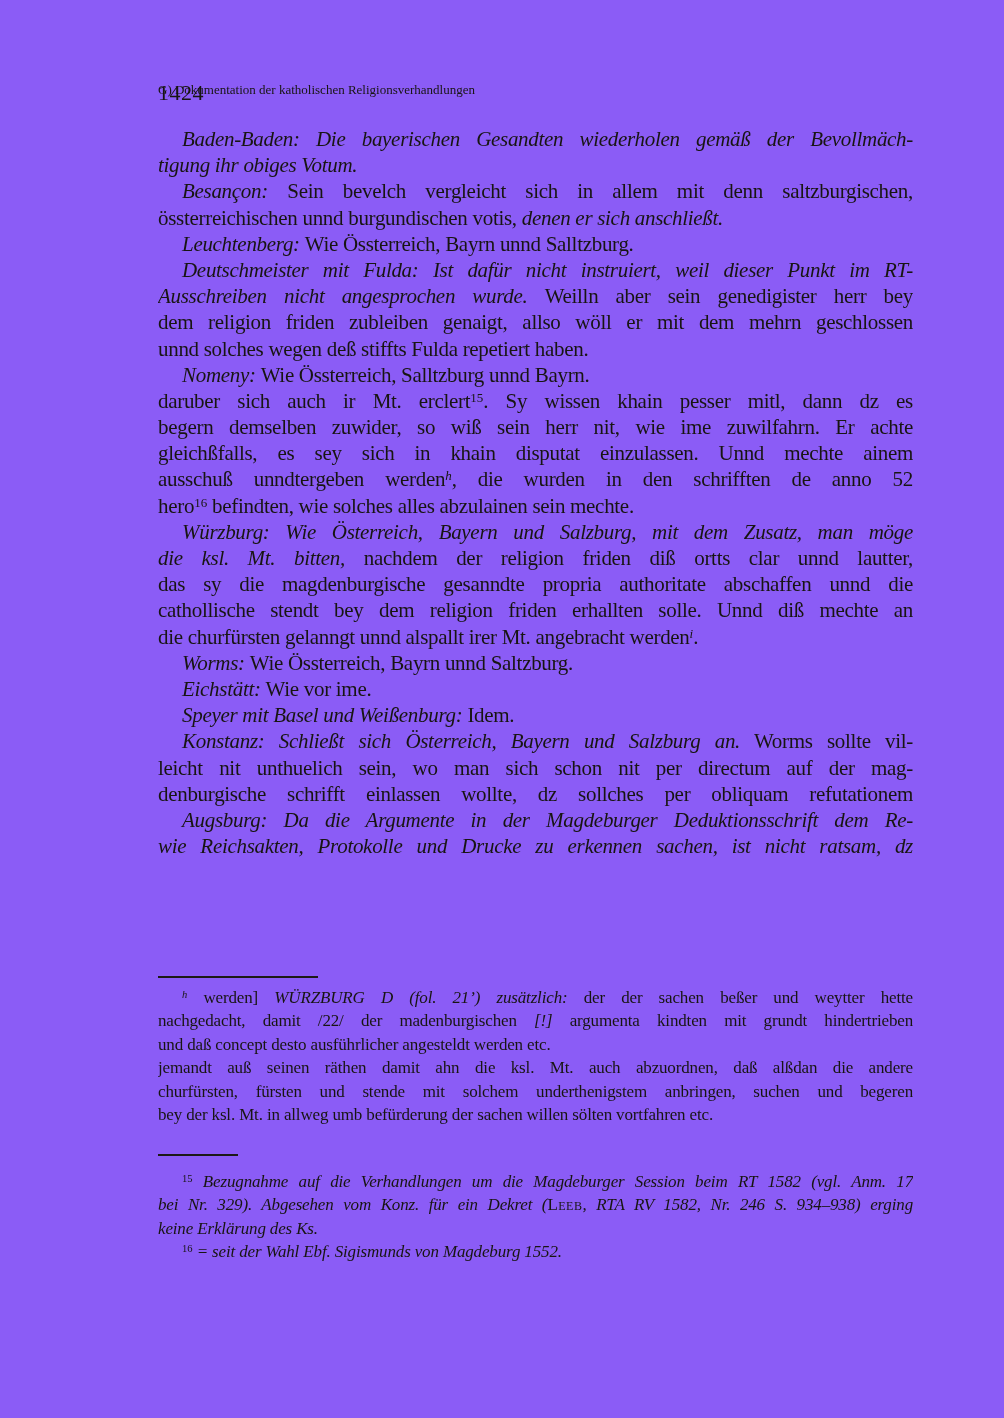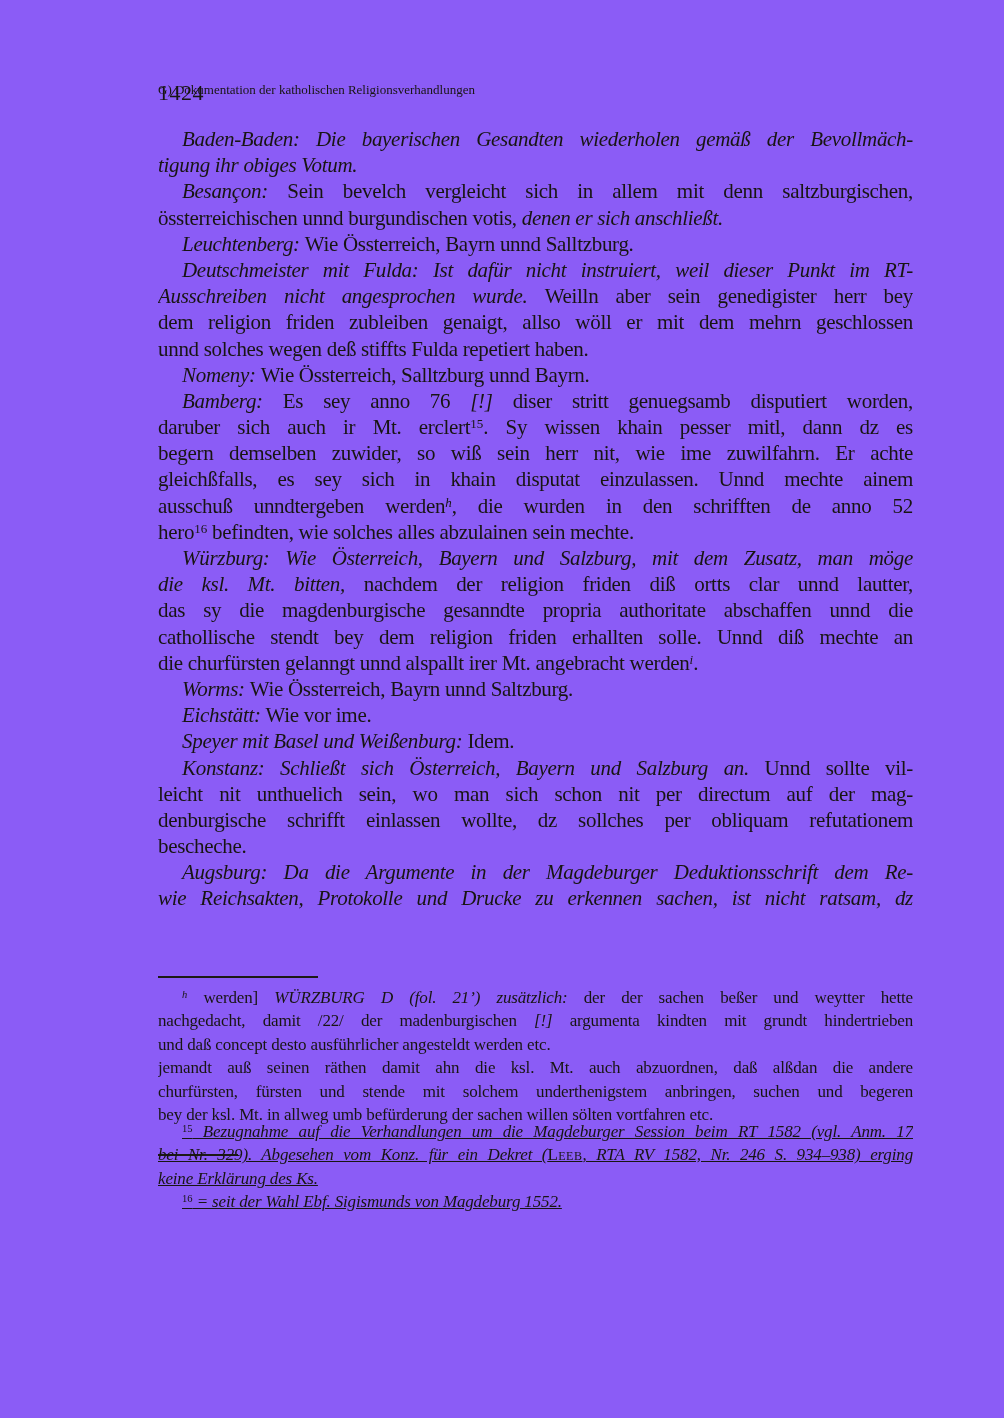--- a/index.html
+++ b/index.html
@@ -23,21 +23,21 @@
   }
   .running-head {
     position: absolute; left: 0; right: 0; top: 2px;
     text-align: left; font-size: 13px;
   }
   
   .textcol { position: absolute; left: 158px; width: 755px; }
   #body-text   { top: 126px; font-size: 21px; letter-spacing: -0.3px; }
   #body-text .line { height: 26.2px; line-height: 26.2px; }
   #apparatus   { top: 986px;  font-size: 17px; letter-spacing: -0.15px; font-family: Liberation Serif, serif; }
-  #footnotes   { top: 1120px; font-size: 17px; letter-spacing: -0.15px; text-decoration: underline; }
+  #footnotes   { top: 1170px; font-size: 17px; letter-spacing: -0.15px; }
   #apparatus .line, #footnotes .line { height: 23.4px; line-height: 23.4px; }
 
   .line {
     text-align: justify;
     text-align-last: justify;
     overflow: hidden;
   }
   .line.first { text-indent: 24px; }
   .line.last  { text-align-last: left; }
 
@@ -69,38 +69,36 @@
       <div class="line first"><span class="seg i">Baden-Baden: Die bayerischen Gesandten wiederholen gemäß der Bevollmäch-</span></div>
       <div class="line last"><span class="seg i">tigung ihr obiges Votum.</span></div>
       <div class="line first"><span class="seg i">Besançon: </span><span class="seg">Sein bevelch vergleicht sich in allem mit denn saltzburgischen,</span></div>
       <div class="line last"><span class="seg">össterreichischen unnd burgundischen votis, </span><span class="seg i">denen er sich anschließt.</span></div>
       <div class="line first last"><span class="seg i">Leuchtenberg: </span><span class="seg">Wie Össterreich, Bayrn unnd Salltzburg.</span></div>
       <div class="line first"><span class="seg i">Deutschmeister mit Fulda: Ist dafür nicht instruiert, weil dieser Punkt im RT-</span></div>
       <div class="line"><span class="seg i">Ausschreiben nicht angesprochen wurde. </span><span class="seg">Weilln aber sein genedigister herr bey</span></div>
       <div class="line"><span class="seg">dem religion friden zubleiben genaigt, allso wöll er mit dem mehrn geschlossen</span></div>
       <div class="line last"><span class="seg">unnd solches wegen deß stiffts Fulda repetiert haben.</span></div>
       <div class="line first last"><span class="seg i">Nomeny: </span><span class="seg">Wie Össterreich, Salltzburg unnd Bayrn.</span></div>
-      <div class="line first"><span class="seg i">Bamberg: </span><span class="seg">Es sey anno 76 </span><span class="seg i">[!]</span><span class="seg"> diser stritt genuegsamb disputiert worden,</span></div>
       <div class="line"><span class="seg">daruber sich auch ir Mt. erclert</span><span class="seg sup">15</span><span class="seg">. Sy wissen khain pesser mitl, dann dz es</span></div>
       <div class="line"><span class="seg">begern demselben zuwider, so wiß sein herr nit, wie ime zuwilfahrn. Er achte</span></div>
       <div class="line"><span class="seg">gleichßfalls, es sey sich in khain disputat einzulassen. Unnd mechte ainem</span></div>
       <div class="line"><span class="seg">ausschuß unndtergeben werden</span><span class="seg sup i">h</span><span class="seg">, die wurden in den schrifften de anno 52</span></div>
       <div class="line last"><span class="seg">hero</span><span class="seg sup">16</span><span class="seg"> befindten, wie solches alles abzulainen sein mechte.</span></div>
       <div class="line first"><span class="seg i">Würzburg: Wie Österreich, Bayern und Salzburg, mit dem Zusatz, man möge</span></div>
       <div class="line"><span class="seg i">die ksl. Mt. bitten,</span><span class="seg"> nachdem der religion friden diß ortts clar unnd lautter,</span></div>
       <div class="line"><span class="seg">das sy die magdenburgische gesanndte propria authoritate abschaffen unnd die</span></div>
       <div class="line"><span class="seg">cathollische stendt bey dem religion friden erhallten solle. Unnd diß mechte an</span></div>
       <div class="line last"><span class="seg">die churfürsten gelanngt unnd alspallt irer Mt. angebracht werden</span><span class="seg sup i">i</span><span class="seg">.</span></div>
       <div class="line first last"><span class="seg i">Worms: </span><span class="seg">Wie Össterreich, Bayrn unnd Saltzburg.</span></div>
       <div class="line first last"><span class="seg i">Eichstätt: </span><span class="seg">Wie vor ime.</span></div>
       <div class="line first last"><span class="seg i">Speyer mit Basel und Weißenburg: </span><span class="seg">Idem.</span></div>
-      <div class="line first"><span class="seg i">Konstanz: Schließt sich Österreich, Bayern und Salzburg an.</span><span class="seg"> Unnd sollte vil-</span></div>
+      <div class="line first"><span class="seg i">Konstanz: Schließt sich Österreich, Bayern und Salzburg an.</span><span class="seg"> Worms sollte vil-</span></div>
       <div class="line"><span class="seg">leicht nit unthuelich sein, wo man sich schon nit per directum auf der mag-</span></div>
       <div class="line"><span class="seg">denburgische schrifft einlassen wollte, dz sollches per obliquam refutationem</span></div>
-      <div class="line last"><span class="seg">bescheche.</span></div>
       <div class="line first"><span class="seg i">Augsburg: Da die Argumente in der Magdeburger Deduktionsschrift dem Re-</span></div>
       <div class="line"><span class="seg i">wie Reichsakten, Protokolle und Drucke zu erkennen sachen, ist nicht ratsam, dz</span></div>
     </div>
 
   <div id="apparatus-rule" class="rule"></div>
   <div id="apparatus" class="textcol">
       <div class="line first"><span class="seg sup i">h</span><span class="seg"> werden] </span><span class="seg i">WÜRZBURG D (fol. 21’) zusätzlich:</span><span class="seg"> der der sachen beßer und weytter hette</span></div>
       <div class="line"><span class="seg">nachgedacht, damit /22/ der madenburgischen </span><span class="seg i">[!]</span><span class="seg"> argumenta kindten mit grundt hindertrieben</span></div>
       <div class="line last"><span class="seg">und daß concept desto ausführlicher angesteldt werden etc.</span></div>
       <div class="line"><span class="seg">jemandt auß seinen räthen damit ahn die ksl. Mt. auch abzuordnen, daß alßdan die andere</span></div>

